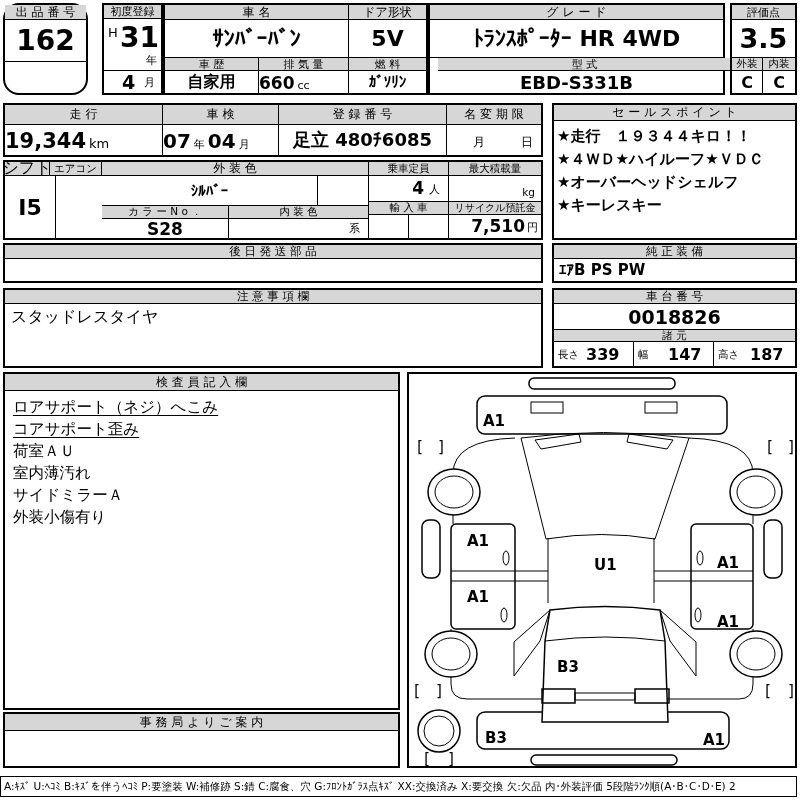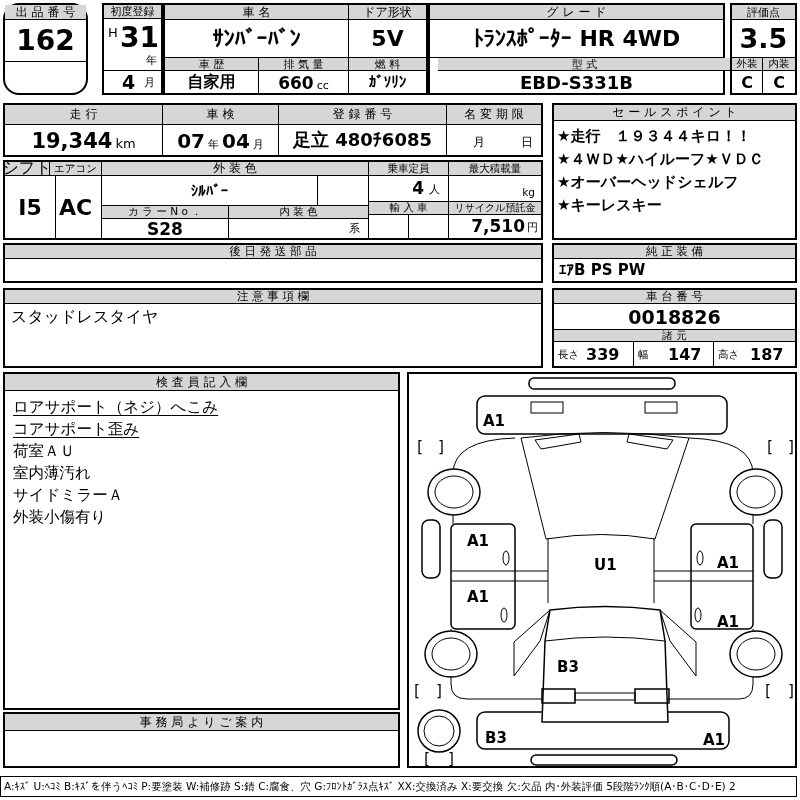--- a/index.html
+++ b/index.html
@@ -7,21 +7,21 @@
          font-family:"DejaVu Sans","Liberation Sans",sans-serif;color:#000;}
   .panel{position:absolute;border:2px solid #000;background:#fff;box-sizing:border-box;}
   .abs{position:absolute;box-sizing:border-box;}
   .hdr{background:#d6d6d6;display:flex;align-items:center;justify-content:center;
        font-size:12px;white-space:nowrap;overflow:hidden;}
   .cell{display:flex;align-items:center;justify-content:center;white-space:nowrap;overflow:hidden;}
   .bb{border-bottom:1px solid #000;}
   .br{border-right:1px solid #000;}
   .b{font-weight:bold;}
   .unit{font-size:11px;font-weight:normal;}
-  .baseline{display:flex;align-items:baseline;justify-content:center;gap:3px;}
+  .baseline{display:flex;align-items:baseline;gap:3px;}
   .lines{font-size:15.5px;line-height:22px;padding:5px 8px;white-space:nowrap;}
   .u{text-decoration:underline;text-underline-offset:3px;}
   svg text{font-family:"DejaVu Sans","Liberation Sans",sans-serif;}
   .shape{fill:none;stroke:#000;stroke-width:1.5px;}
   .thin{fill:none;stroke:#000;stroke-width:1px;}
   .wfill{fill:#fff;stroke:#000;stroke-width:1.5px;}
   .dlabel{font-size:15px;font-weight:bold;}
   .bracket{font-size:15px;font-family:"DejaVu Sans Mono","Liberation Mono",monospace;}
 </style>
 </head>
@@ -109,21 +109,20 @@
       <div>★４ＷＤ★ハイルーフ★ＶＤＣ</div>
       <div>★オーバーヘッドシェルフ</div>
       <div>★キーレスキー</div>
     </div>
   </div>
 
   <div class="panel" style="left:3px;top:160px;width:540px;height:80px;">
     <div class="abs hdr bb br" style="left:0;top:0;width:45px;height:14px;font-size:16px;">シフト</div>
     <div class="abs cell br b" style="left:0;top:14px;width:51px;height:62px;font-size:22px;">I5</div>
     <div class="abs hdr bb br" style="left:45px;top:0;width:52px;height:14px;font-size:10.5px;">エアコン</div>
-    <div class="abs cell br b" style="left:45px;top:14px;width:52px;height:62px;font-size:22px;">AC</div>
 
     <div class="abs hdr bb br" style="left:97px;top:0;width:267px;height:14px;">外 装 色</div>
     <div class="abs cell bb br b" style="left:97px;top:14px;width:216px;height:30px;font-size:15px;">ｼﾙﾊﾞｰ</div>
     <div class="abs bb br" style="left:313px;top:14px;width:51px;height:30px;"></div>
     <div class="abs hdr bb br" style="left:97px;top:44px;width:127px;height:13px;font-size:10.5px;">カ ラ ー N o ．</div>
     <div class="abs hdr bb br" style="left:224px;top:44px;width:140px;height:13px;font-size:10.5px;">内 装 色</div>
     <div class="abs cell br b" style="left:97px;top:57px;width:127px;height:19px;font-size:17px;">S28</div>
     <div class="abs br" style="left:224px;top:57px;width:140px;height:19px;">
       <span style="position:absolute;right:8px;bottom:2px;font-size:11px;">系</span>
     </div>

